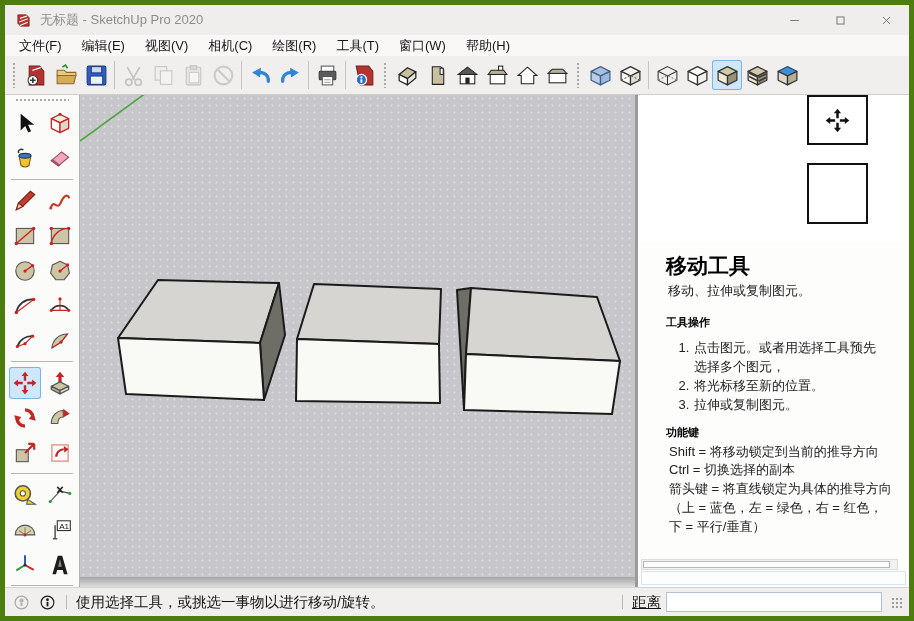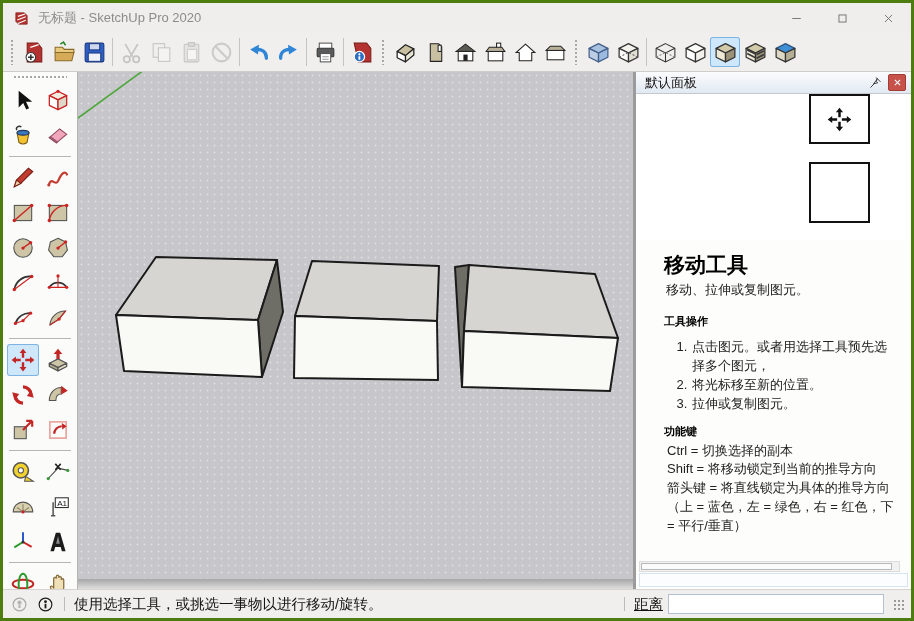--- a/index.html
+++ b/index.html
@@ -1,18 +1,18 @@
 <!DOCTYPE html>
 <html><head>
 <meta charset="utf-8">
 <style>
   html,body{margin:0;padding:0;width:914px;height:621px;overflow:hidden;
     font-family:"Liberation Sans","DejaVu Sans",sans-serif;}
   .app{width:914px;height:621px;display:flex;flex-direction:column;
-    background:#8b5cf6;box-sizing:border-box;border:3px solid #4d7c0f;}
+    background:#8b5cf6;box-sizing:border-box;border:5px solid #4d7c0f;}
   
   .titlebar{height:30px;display:flex;align-items:center;padding:0 0 0 10px;background:#f0eeec;gap:8px;flex:0 0 auto;}
   .titlebar .logo svg{width:17px;height:17px;display:block;}
   .title-text{color:#8c8c8c;font-size:13px;}
   .win-controls{margin-left:auto;display:flex;height:30px;}
   .win-btn{width:46px;height:30px;display:flex;align-items:center;justify-content:center;}
   .win-btn svg{width:17px;height:17px;}
   
   .menubar{height:21px;background:#f9f8f7;display:flex;align-items:center;padding-left:4px;
     font-size:13px;color:#161616;flex:0 0 auto;}
@@ -113,20 +113,30 @@
         <div class="win-btn">
           <span class="icon">
             <svg viewBox="0 0 24 24">
               <path d="M7 7l10 10M17 7L7 17" stroke="#6e6e6e" stroke-width="1.3"></path>
             </svg>
           </span>
         </div>
       </div>
   </div>
 
+  <div class="menubar" id="menubar">
+      <span class="menu-item">文件(F)</span>
+      <span class="menu-item">编辑(E)</span>
+      <span class="menu-item">视图(V)</span>
+      <span class="menu-item">相机(C)</span>
+      <span class="menu-item">绘图(R)</span>
+      <span class="menu-item">工具(T)</span>
+      <span class="menu-item">窗口(W)</span>
+      <span class="menu-item">帮助(H)</span>
+    </div>
 
   <div class="toolbar" id="toolbar">
       <span class="tb-handle"></span>
       <div class="tb-btn">
         <span class="icon">
           <svg viewBox="0 0 24 24">
             <path d="M5 3h10l4 5v13H5z" fill="#b43330" stroke="#7c1d18"></path>
             <path d="M8 7l8-2.5" stroke="#fff" stroke-width="1.2"></path>
             <circle cx="8.5" cy="16.5" r="4.6" fill="#fff" stroke="#333"></circle>
             <path d="M8.5 13.8v5.4M5.8 16.5h5.4" stroke="#333" stroke-width="1.5"></path>
@@ -653,35 +663,20 @@
           <g>
             <polygon points="377,195 391,193 386,259 384,315" fill="#6e6e67" stroke="#1b1b1b" stroke-width="2" stroke-linejoin="round"></polygon>
             <polygon points="391,193 517,202 540,266 386,259" fill="#d6d5d1" stroke="#1b1b1b" stroke-width="2" stroke-linejoin="round"></polygon>
             <polygon points="386,259 540,266 532,319 384,315" fill="#f9f9f6" stroke="#1b1b1b" stroke-width="2" stroke-linejoin="round"></polygon>
           </g>
         </svg>
       <div class="vp-strip"></div>
     </div>
 
     <div class="panel">
-      <div class="panel-header">
-        <span class="panel-title">默认面板</span>
-        <span class="pin-btn icon">
-            <svg viewBox="0 0 24 24">
-              <path d="M13 4l7 7M14.5 5.5l-1 5 2 2-6.5 1.5 5-6.5zM10.5 13.5L4 20" stroke="#333" stroke-width="1.5" fill="none"></path>
-            </svg>
-          </span>
-        <span class="panel-close">
-          <span class="icon">
-              <svg viewBox="0 0 24 24">
-                <path d="M5 5l14 14M19 5L5 19" stroke="#fff" stroke-width="3"></path>
-              </svg>
-            </span>
-        </span>
-      </div>
       <div class="panel-body">
         <div class="gif-area" id="gif-area">
             <div class="demo-square sq1">
               <span class="icon cursor">
                 <svg viewBox="0 0 24 24">
                   <path d="M12 1.5l3.2 4h-2.1v4.4h-2.2V5.5H8.8zM12 22.5l-3.2-4h2.1v-4.4h2.2v4.4h2.1zM1.5 12l4-3.2v2.1h4.4v2.2H5.5v2.1zM22.5 12l-4 3.2v-2.1h-4.4v-2.2h4.4V8.8z" fill="#111"></path>
                 </svg>
               </span>
             </div>
             <div class="demo-square sq2"></div>
@@ -690,22 +685,22 @@
           <div class="instr-title">移动工具</div>
           <div class="instr-sub">移动、拉伸或复制图元。</div>
           <div class="instr-h2">工具操作</div>
           <ol id="steps">
               <li>点击图元。或者用选择工具预先选择多个图元，</li>
               <li>将光标移至新的位置。</li>
               <li>拉伸或复制图元。</li>
             </ol>
           <div class="instr-h2">功能键</div>
           <div class="keys" id="keys">
+              <div>Shift = 将移动锁定到当前的推导方向</div>
               <div>Ctrl = 切换选择的副本</div>
-              <div>Shift = 将移动锁定到当前的推导方向</div>
               <div>箭头键 = 将直线锁定为具体的推导方向（上 = 蓝色，左 = 绿色，右 = 红色，下 = 平行/垂直）</div>
             </div>
 
         </div>
         <div class="panel-hscroll">
           <div class="thumb"></div>
         </div>
         <div class="panel-strip"></div>
       </div>
     </div>

